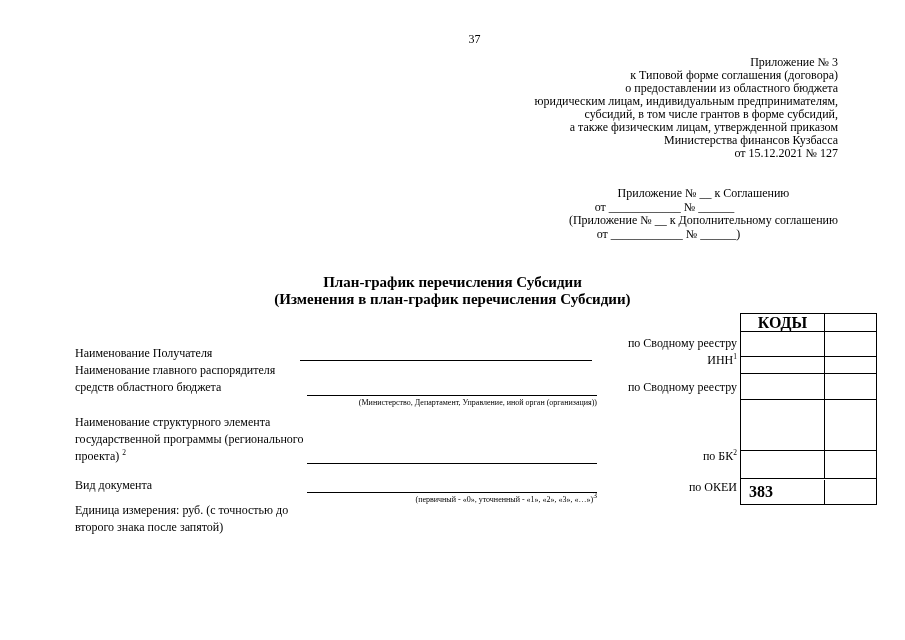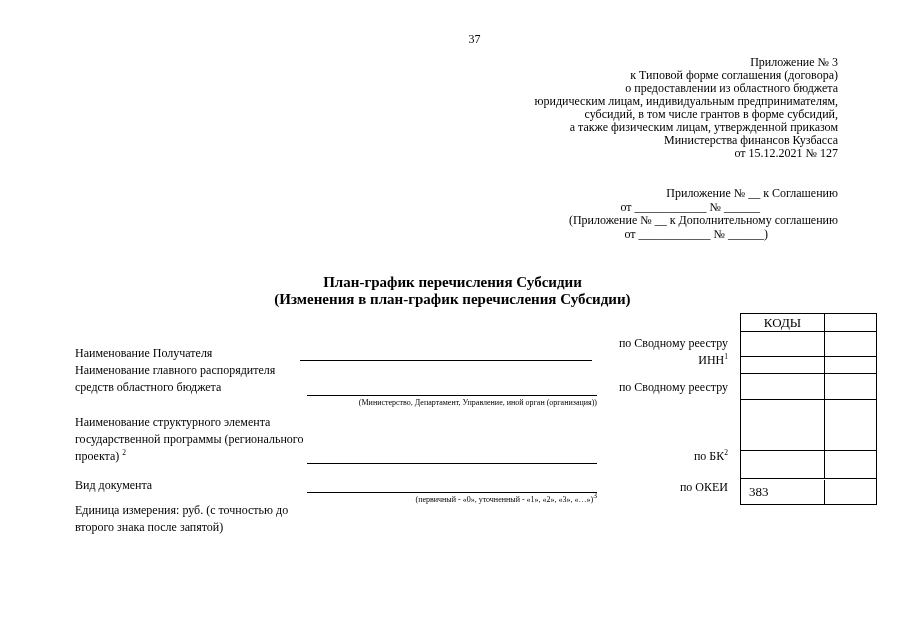--- a/index.html
+++ b/index.html
@@ -2,36 +2,36 @@
 <html><head>
 <meta charset="utf-8">
 <style>
   *{box-sizing:border-box;margin:0;padding:0;}
   html,body{margin:0;padding:0;}
   body{width:905px;height:640px;position:relative;background:#ffffff;color:#000000;
        font-family:"Liberation Serif",serif;overflow:hidden;}
   .abs{position:absolute;}
   .page-number{top:32px;left:0;width:100%;text-align:center;font-size:12px;padding-left:44px;}
   .appendix-block{top:56px;right:67px;text-align:right;font-size:12px;line-height:13px;white-space:nowrap;}
-  .agreement-block{top:187px;right:67px;text-align:right;font-size:12px;line-height:13.5px;white-space:nowrap;}
+  .agreement-block{top:187px;right:67px;text-align:center;font-size:12px;line-height:13.5px;white-space:nowrap;}
   .pad-r-78{padding-right:78px;}
   .pad-r-70{padding-right:70px;}
   .doc-title{top:274px;left:0;width:100%;text-align:center;font-weight:700;font-size:15px;line-height:17px;}
   .field-label{font-size:12px;line-height:17px;}
   .fill-line{border-bottom:1px solid #000;}
   .small-caption{font-size:8px;line-height:10px;text-align:right;}
   sup{font-size:7.5px;line-height:0;}
   .codes-table{top:313px;left:740px;width:137px;border:1px solid #000;}
   .ct-row{display:flex;border-bottom:1px solid #000;}
   .ct-row:last-child{border-bottom:none;align-items:center;}
-  .ct-c1{width:84px;border-right:1px solid #000;font-size:13px;}
+  .ct-c1{width:84px;border-right:1px solid #000;font-size:16px;font-weight:bold;}
   .ct-c2{flex:1;}
   .ct-header-cell{text-align:center;line-height:17px;}
   .okei-cell{padding-left:8px;line-height:24px;}
-  .tbl-label{right:177px;font-size:12px;line-height:13px;white-space:nowrap;text-align:center;margin-left:32px;}
+  .tbl-label{right:168px;font-size:12px;line-height:13px;white-space:nowrap;text-align:center;margin-left:32px;}
 </style>
 </head>
 <body>
 
 <div class="abs page-number">37</div>
 
 <div class="abs appendix-block">
   <div>Приложение № 3</div>
   <div>к Типовой форме соглашения (договора)</div>
   <div>о предоставлении из областного бюджета</div>

